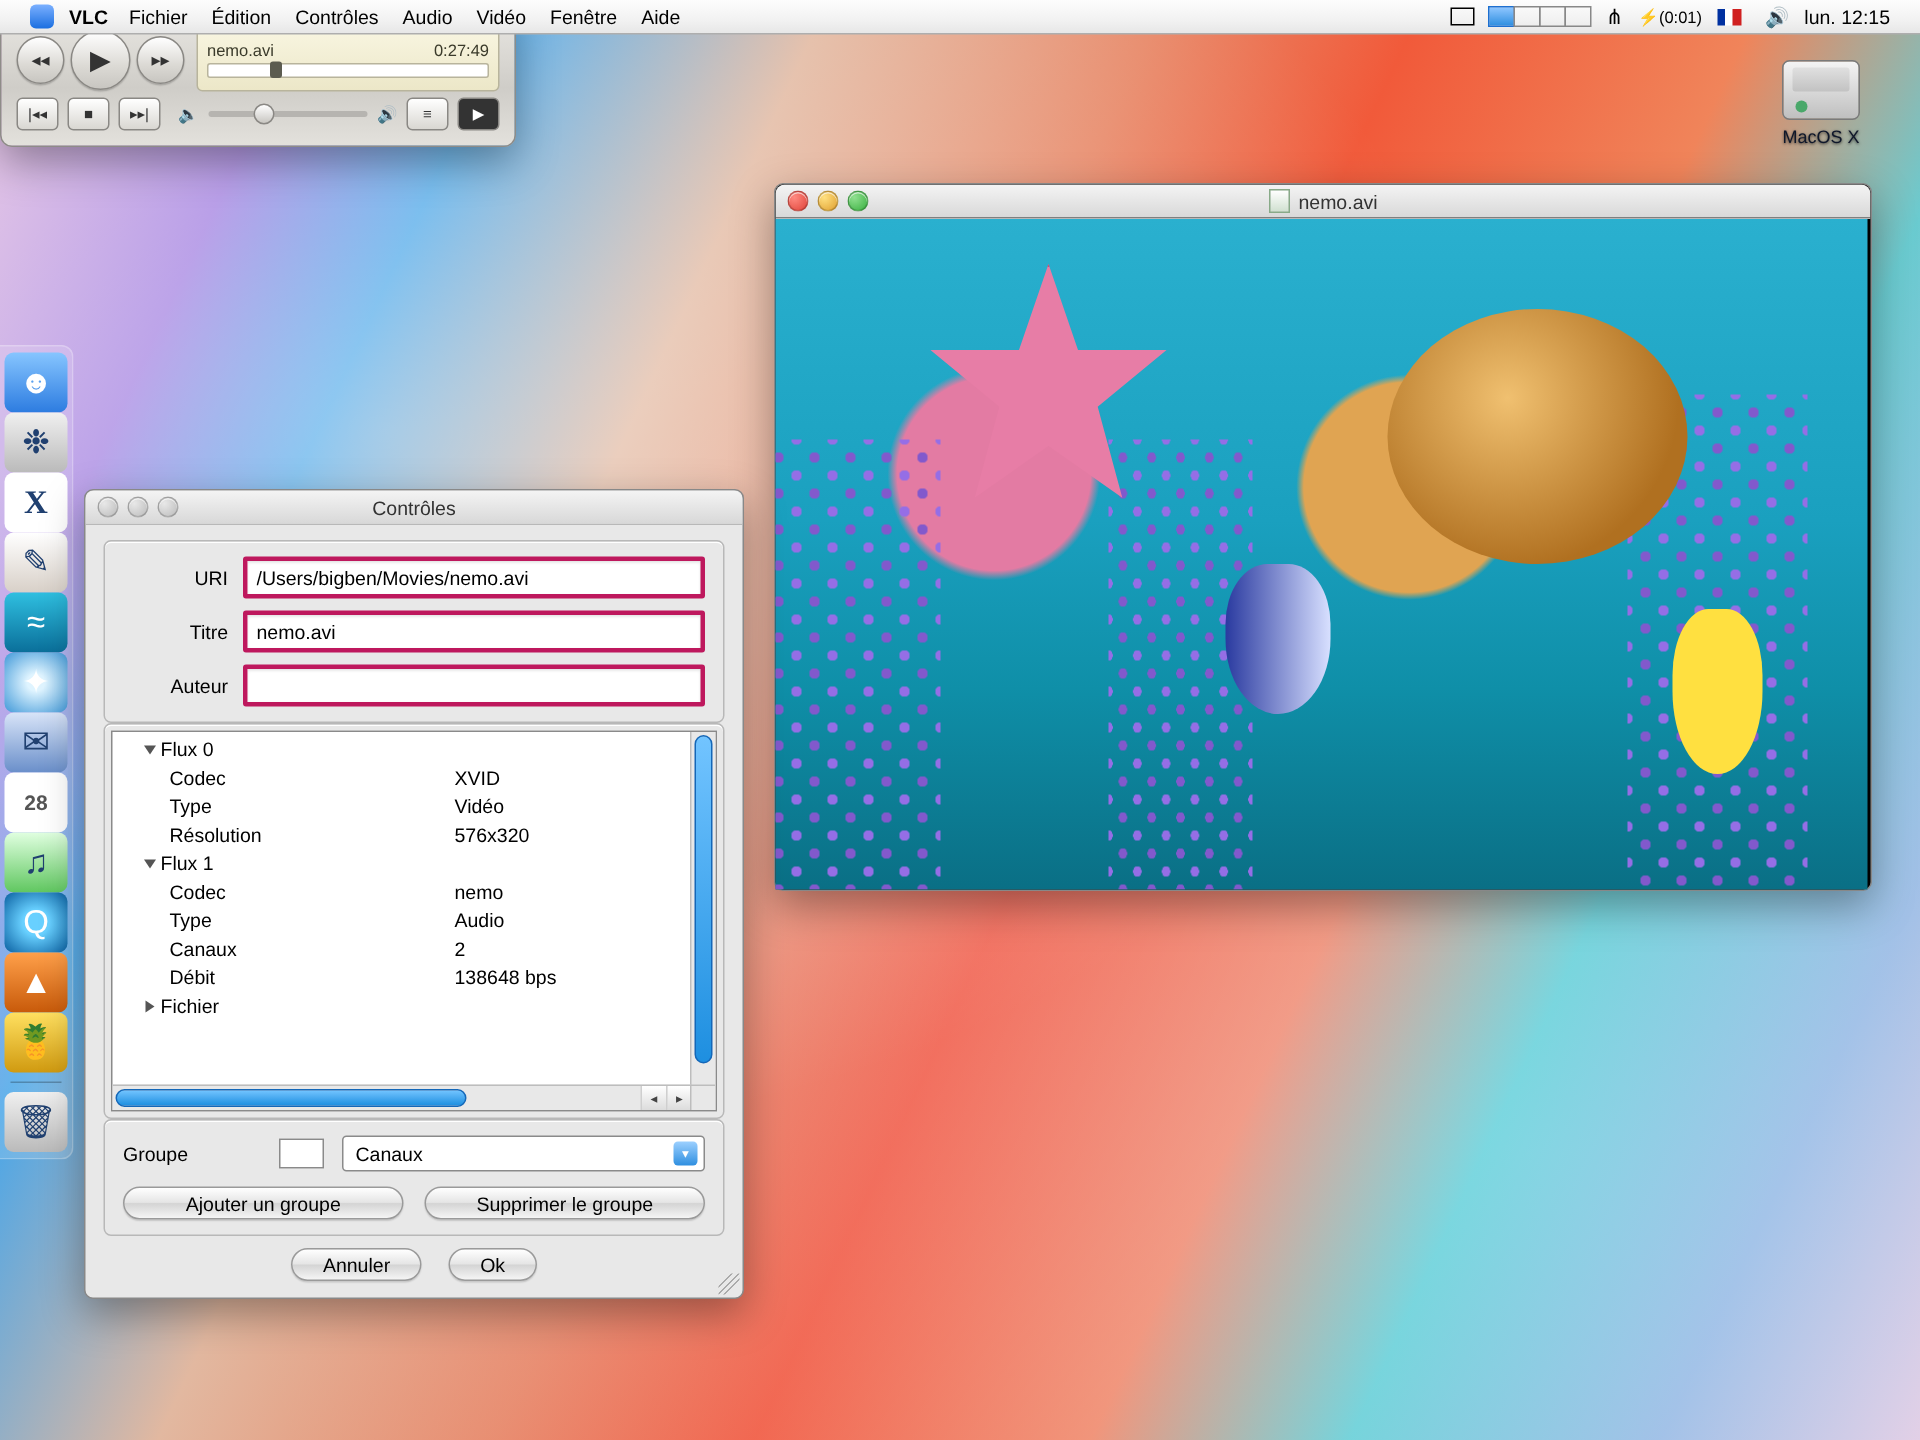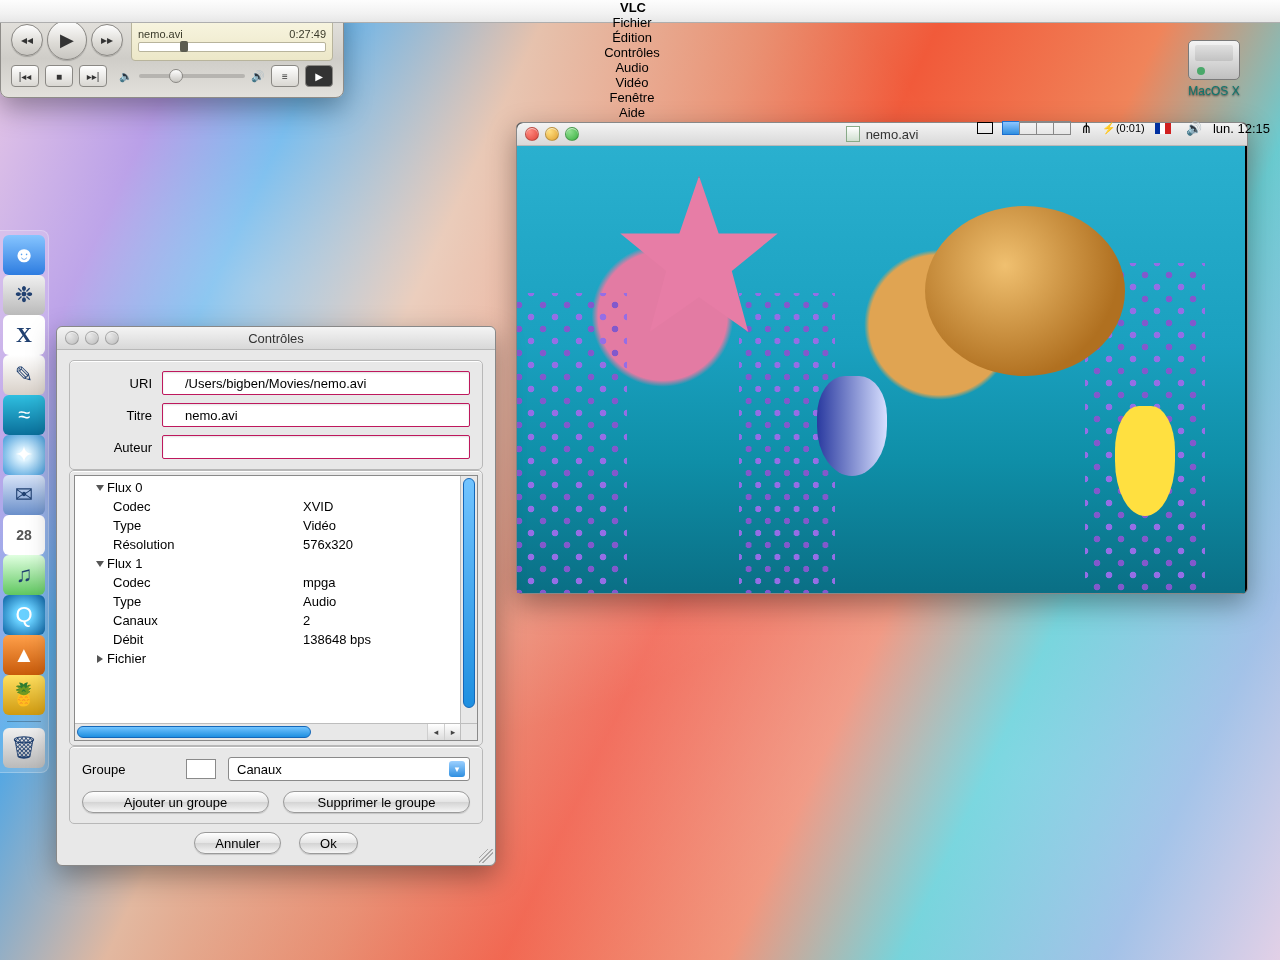--- a/index.html
+++ b/index.html
@@ -18,39 +18,39 @@
       linear-gradient(115deg,
         #e8c2e0 0%, #a17ee0 12%, #4aa6e8 20%, #e2b8a0 32%,
         #e88a6a 45%, #f15a3a 55%, #f0845a 68%, #6acbd0 78%,
         #9ab5e0 90%, #e0c8e0 100%),
       radial-gradient(ellipse at 20% 30%, rgba(255,255,255,.4), transparent 50%),
       radial-gradient(ellipse at 80% 80%, rgba(80,160,230,.4), transparent 60%);
     background-blend-mode:screen,normal,normal;
   }
 
   
-  .menubar{position:absolute;top:0;left:0;right:0;height:22px;background:linear-gradient(#fdfdfd,#f2f2f2 60%,#e7e7e7);border-bottom:1px solid #aeaeae;display:flex;align-items:center;padding:0 10px;user-select:none;z-index:1000;flex-direction:column;}
+  .menubar{position:absolute;top:0;left:0;right:0;height:22px;background:linear-gradient(#fdfdfd,#f2f2f2 60%,#e7e7e7);border-bottom:1px solid #aeaeae;display:flex;align-items:center;padding:0 20px;user-select:none;z-index:1000;}
   .menubar .apple{width:16px;height:16px;margin-right:10px;font-size:14px;line-height:16px;text-align:center;
     background:linear-gradient(#7bb0ff,#1b6fe0);border-radius:4px;color:#fff;}
   .menubar .app-name{font-weight:bold;margin-right:14px;}
   .menubar .menu{margin-right:16px;cursor:default;}
   .menubar .tray{margin-left:auto;display:flex;align-items:center;gap:10px;}
   .tray .box{width:14px;height:10px;border:1px solid #000;}
   .tray .boxes{display:flex;}
   .tray .boxes div{width:16px;height:12px;border:1px solid #888;margin-left:-1px;}
   .tray .boxes div.active{background:linear-gradient(#8ec6ff,#2f8fe0);border-color:#1c6fd0;}
   .tray .wifi{font-size:14px;}
   .tray .batt{font-size:11px;}
   .tray .flag{width:16px;height:11px;display:flex;}
   .tray .flag span{flex:1;}
   .tray .vol{font-size:13px;}
   .tray .clock{font-size:13px;}
 
   
-  .drive{position:absolute;top:40px;right:30px;width:72px;text-align:center;color:#0f766e;text-shadow:0 1px 2px rgba(0,0,0,.7);font-size:12px;}
+  .drive{position:absolute;top:40px;right:30px;width:72px;text-align:center;color:#0f172a;text-shadow:0 1px 2px rgba(0,0,0,.7);font-size:12px;}
   .drive .hd{width:50px;height:38px;margin:0 auto 4px;background:linear-gradient(#f4f4f4,#bfbfbf);border:1px solid #7a7a7a;border-radius:5px;position:relative;}
   .drive .hd:before{content:"";position:absolute;top:4px;left:6px;right:6px;height:16px;background:linear-gradient(#e0e0e0,#c2c2c2);border-radius:2px;}
   .drive .hd:after{content:"";position:absolute;bottom:4px;left:8px;width:8px;height:8px;border-radius:50%;background:#4aa86a;}
 
   
   .dock{position:absolute;left:0;top:230px;width:48px;display:flex;flex-direction:column;align-items:center;background:rgba(255,255,255,.15);border:1px solid rgba(255,255,255,.25);border-left:none;border-radius:0 8px 8px 0;padding:4px 0;}
   .dock .ico{width:42px;height:40px;margin:0;border-radius:6px;display:flex;align-items:center;justify-content:center;font-size:22px;color:#204070;background:rgba(255,255,255,.4);cursor:default;}
   .dock .ico.finder   {background:linear-gradient(#86c5ff,#2d7ce0);color:#fff;}
   .dock .ico.sys      {background:linear-gradient(#f0f0f0,#bababa);}
   .dock .ico.x11      {background:#fff;font-family:serif;font-weight:bold;}
@@ -99,21 +99,21 @@
   .bluefish{position:absolute;left:300px;top:230px;width:70px;height:100px;background:linear-gradient(90deg,#2a3aa0,#d8e0ff);border-radius:40% 40% 50% 50%;}
   .yellowfish{position:absolute;right:70px;top:260px;width:60px;height:110px;background:#ffe040;border-radius:40% 40% 50% 50%;}
 
   
   .prop-win{left:56px;top:326px;width:438px;height:538px;}
   .prop-win .titlebar .title{font-size:13px;}
   .prop-body{padding:10px 12px 12px;display:flex;flex-direction:column;height:calc(100% - 22px);box-sizing:border-box;}
   .group-box{background:var(--panel);border:1px solid #b8b8b8;border-radius:5px;padding:10px 12px;box-shadow:inset 0 1px 0 #fff;}
   .form-row{display:flex;align-items:center;margin-bottom:8px;}
   .form-row label{width:70px;text-align:right;margin-right:10px;}
-  .form-row input[type=text]{flex:1;height:22px;border:1px solid #be185d;border-radius:2px;padding:0 22px;background:#fff;font:inherit;box-shadow:inset 0 1px 2px rgba(0,0,0,.12);}
+  .form-row input[type=text]{flex:1;height:22px;border:3px solid #be185d;border-radius:2px;padding:0 6px;background:#fff;font:inherit;box-shadow:inset 0 1px 2px rgba(0,0,0,.12);}
   .streams-wrap{flex:1;min-height:0;display:flex;flex-direction:column;}
   .streams{flex:1;background:#fff;border:1px solid #8a8a8a;overflow:hidden;position:relative;}
   .streams-inner{position:absolute;inset:0 16px 16px 0;overflow:hidden;padding:2px 6px;}
   .tree-row{display:flex;height:19px;align-items:center;}
   .tree-row .k{width:190px;}
   .disclosure{width:0;height:0;border-left:6px solid #555;border-top:4px solid transparent;border-bottom:4px solid transparent;display:inline-block;margin-right:4px;}
   .disclosure.open{transform:rotate(90deg);}
   .indent-1{padding-left:16px;}
   .indent-2{padding-left:32px;}
   
@@ -286,21 +286,21 @@
             <span class="k">Résolution</span>
             <span>576x320</span>
             </div>
 
           <div class="tree-row indent-1">
             <span class="disclosure open"></span>
             <span class="k">Flux 1</span>
           </div>
           <div class="tree-row indent-2">
             <span class="k">Codec</span>
-            <span>mpga</span>
+            <span>nemo</span>
             </div>
           <div class="tree-row indent-2">
             <span class="k">Type</span>
             <span>Audio</span>
             </div>
           <div class="tree-row indent-2">
             <span class="k">Canaux</span>
             <span>2</span>
             </div>
           <div class="tree-row indent-2">

